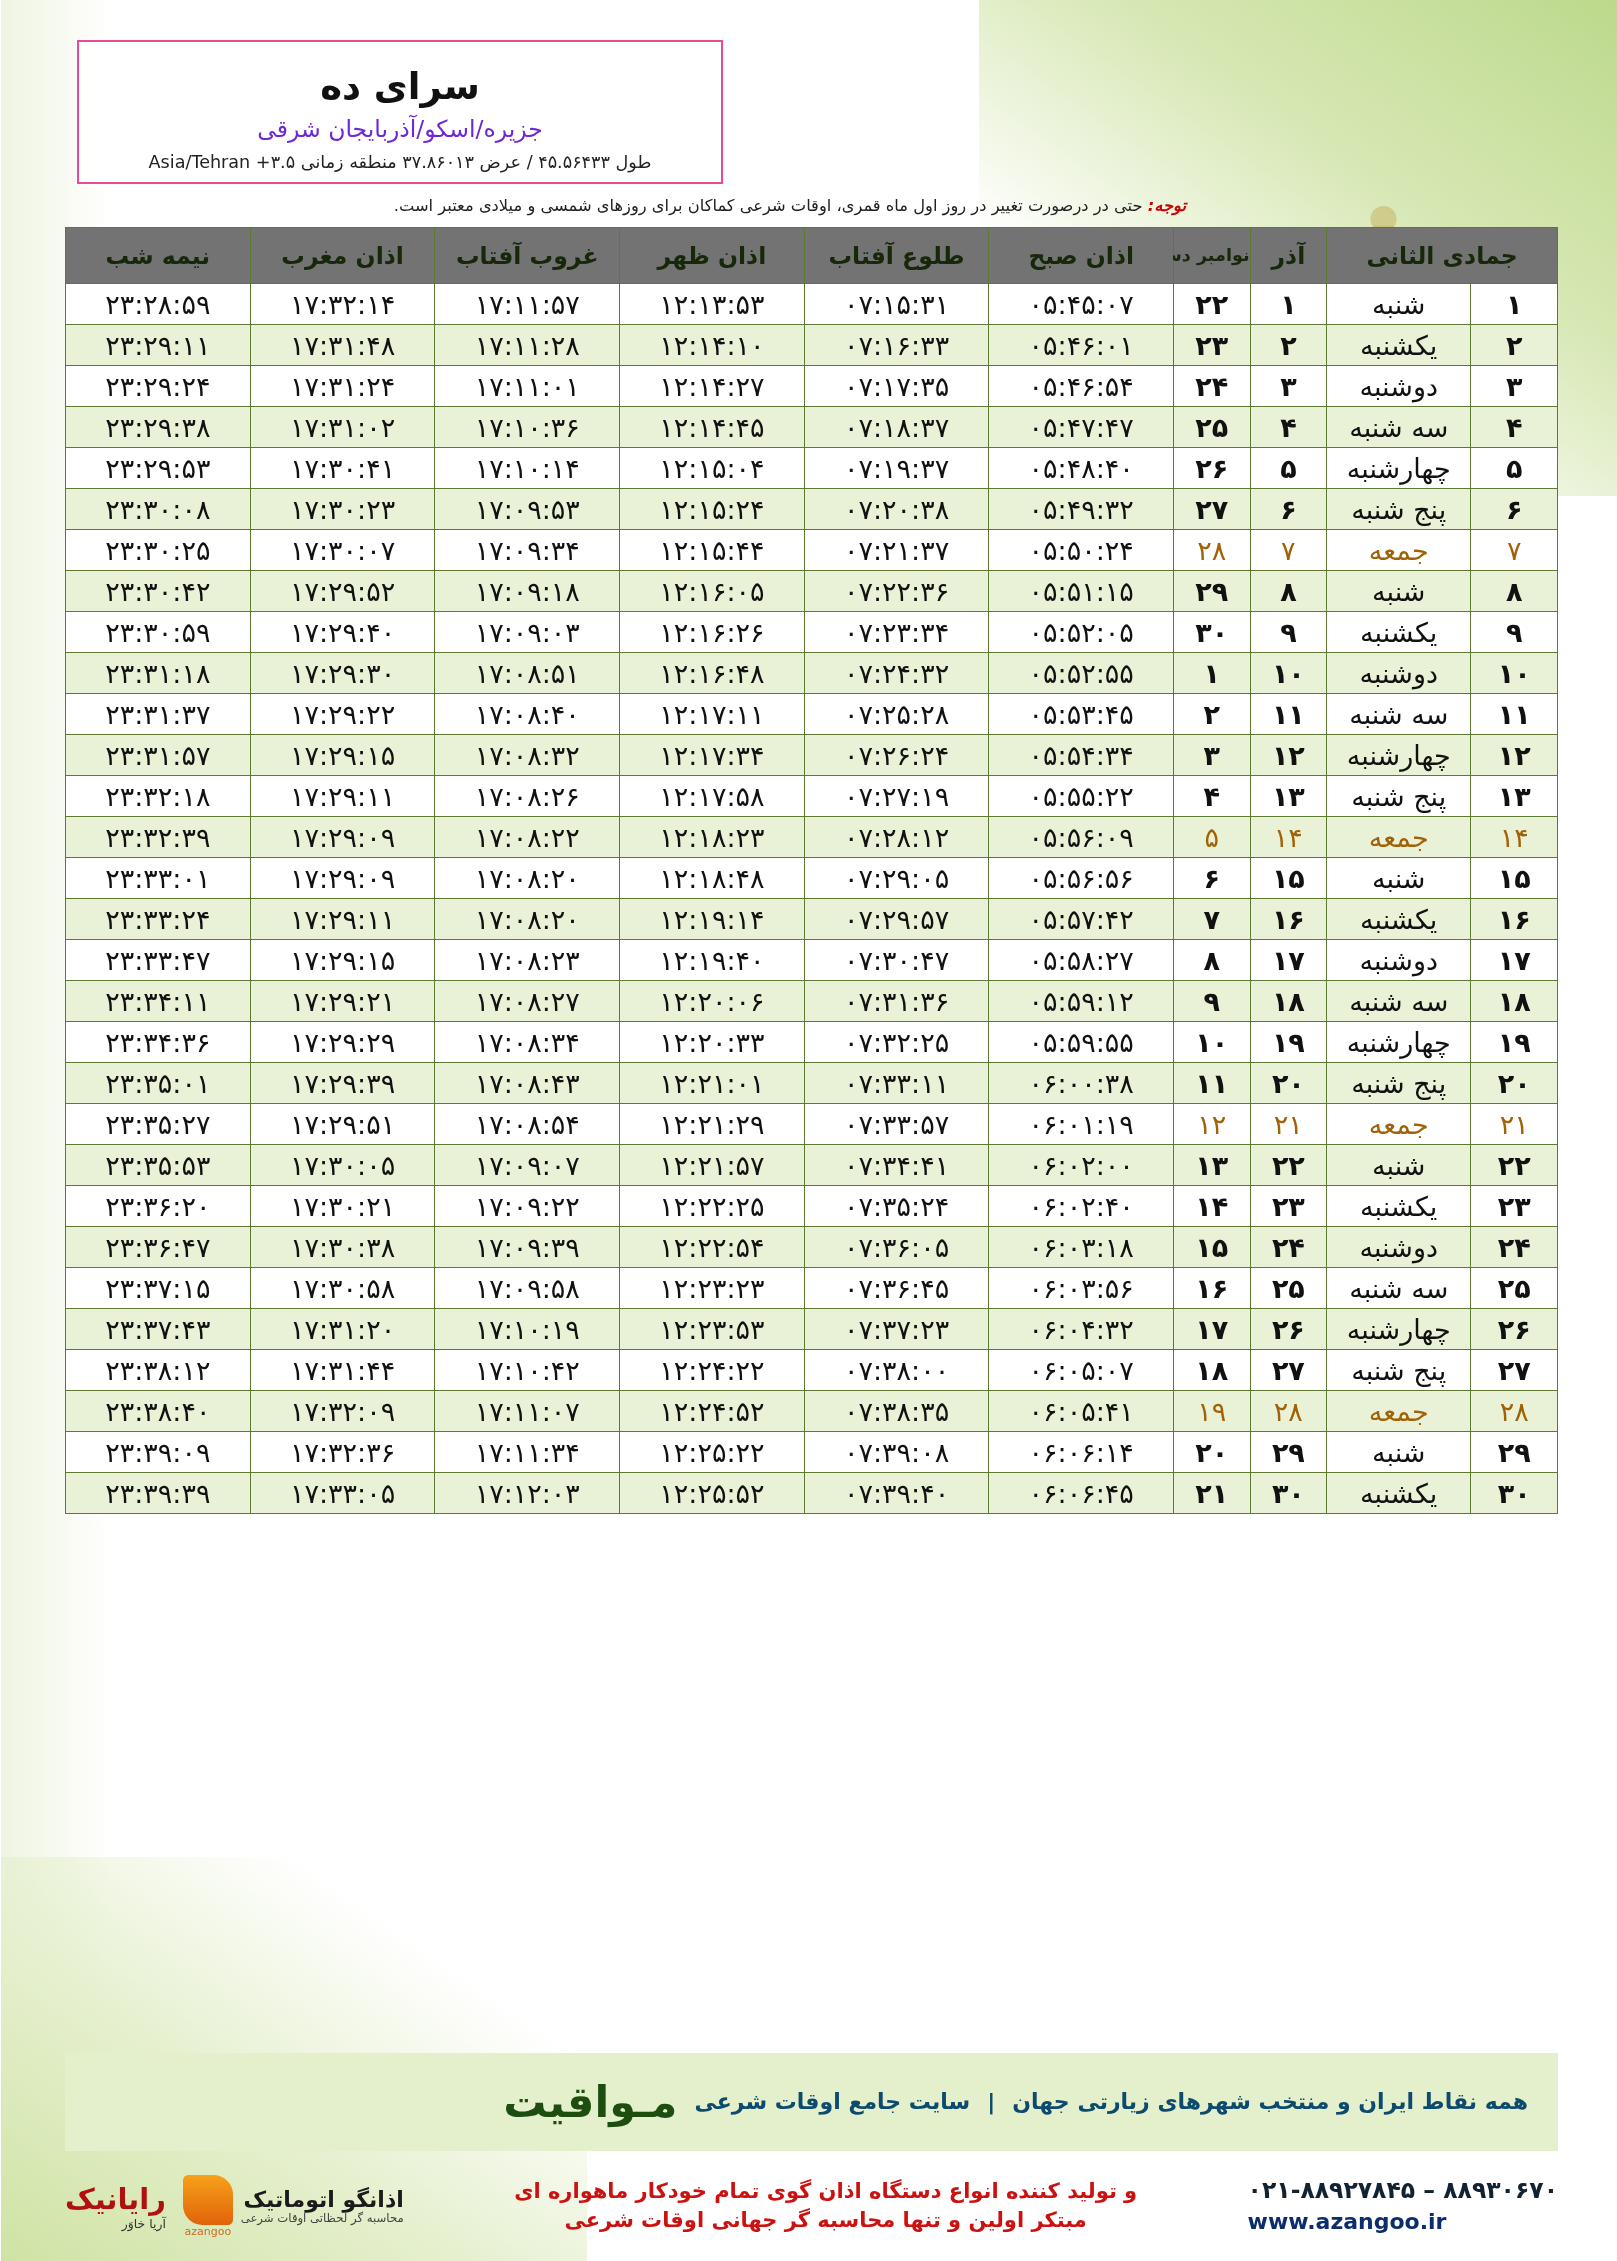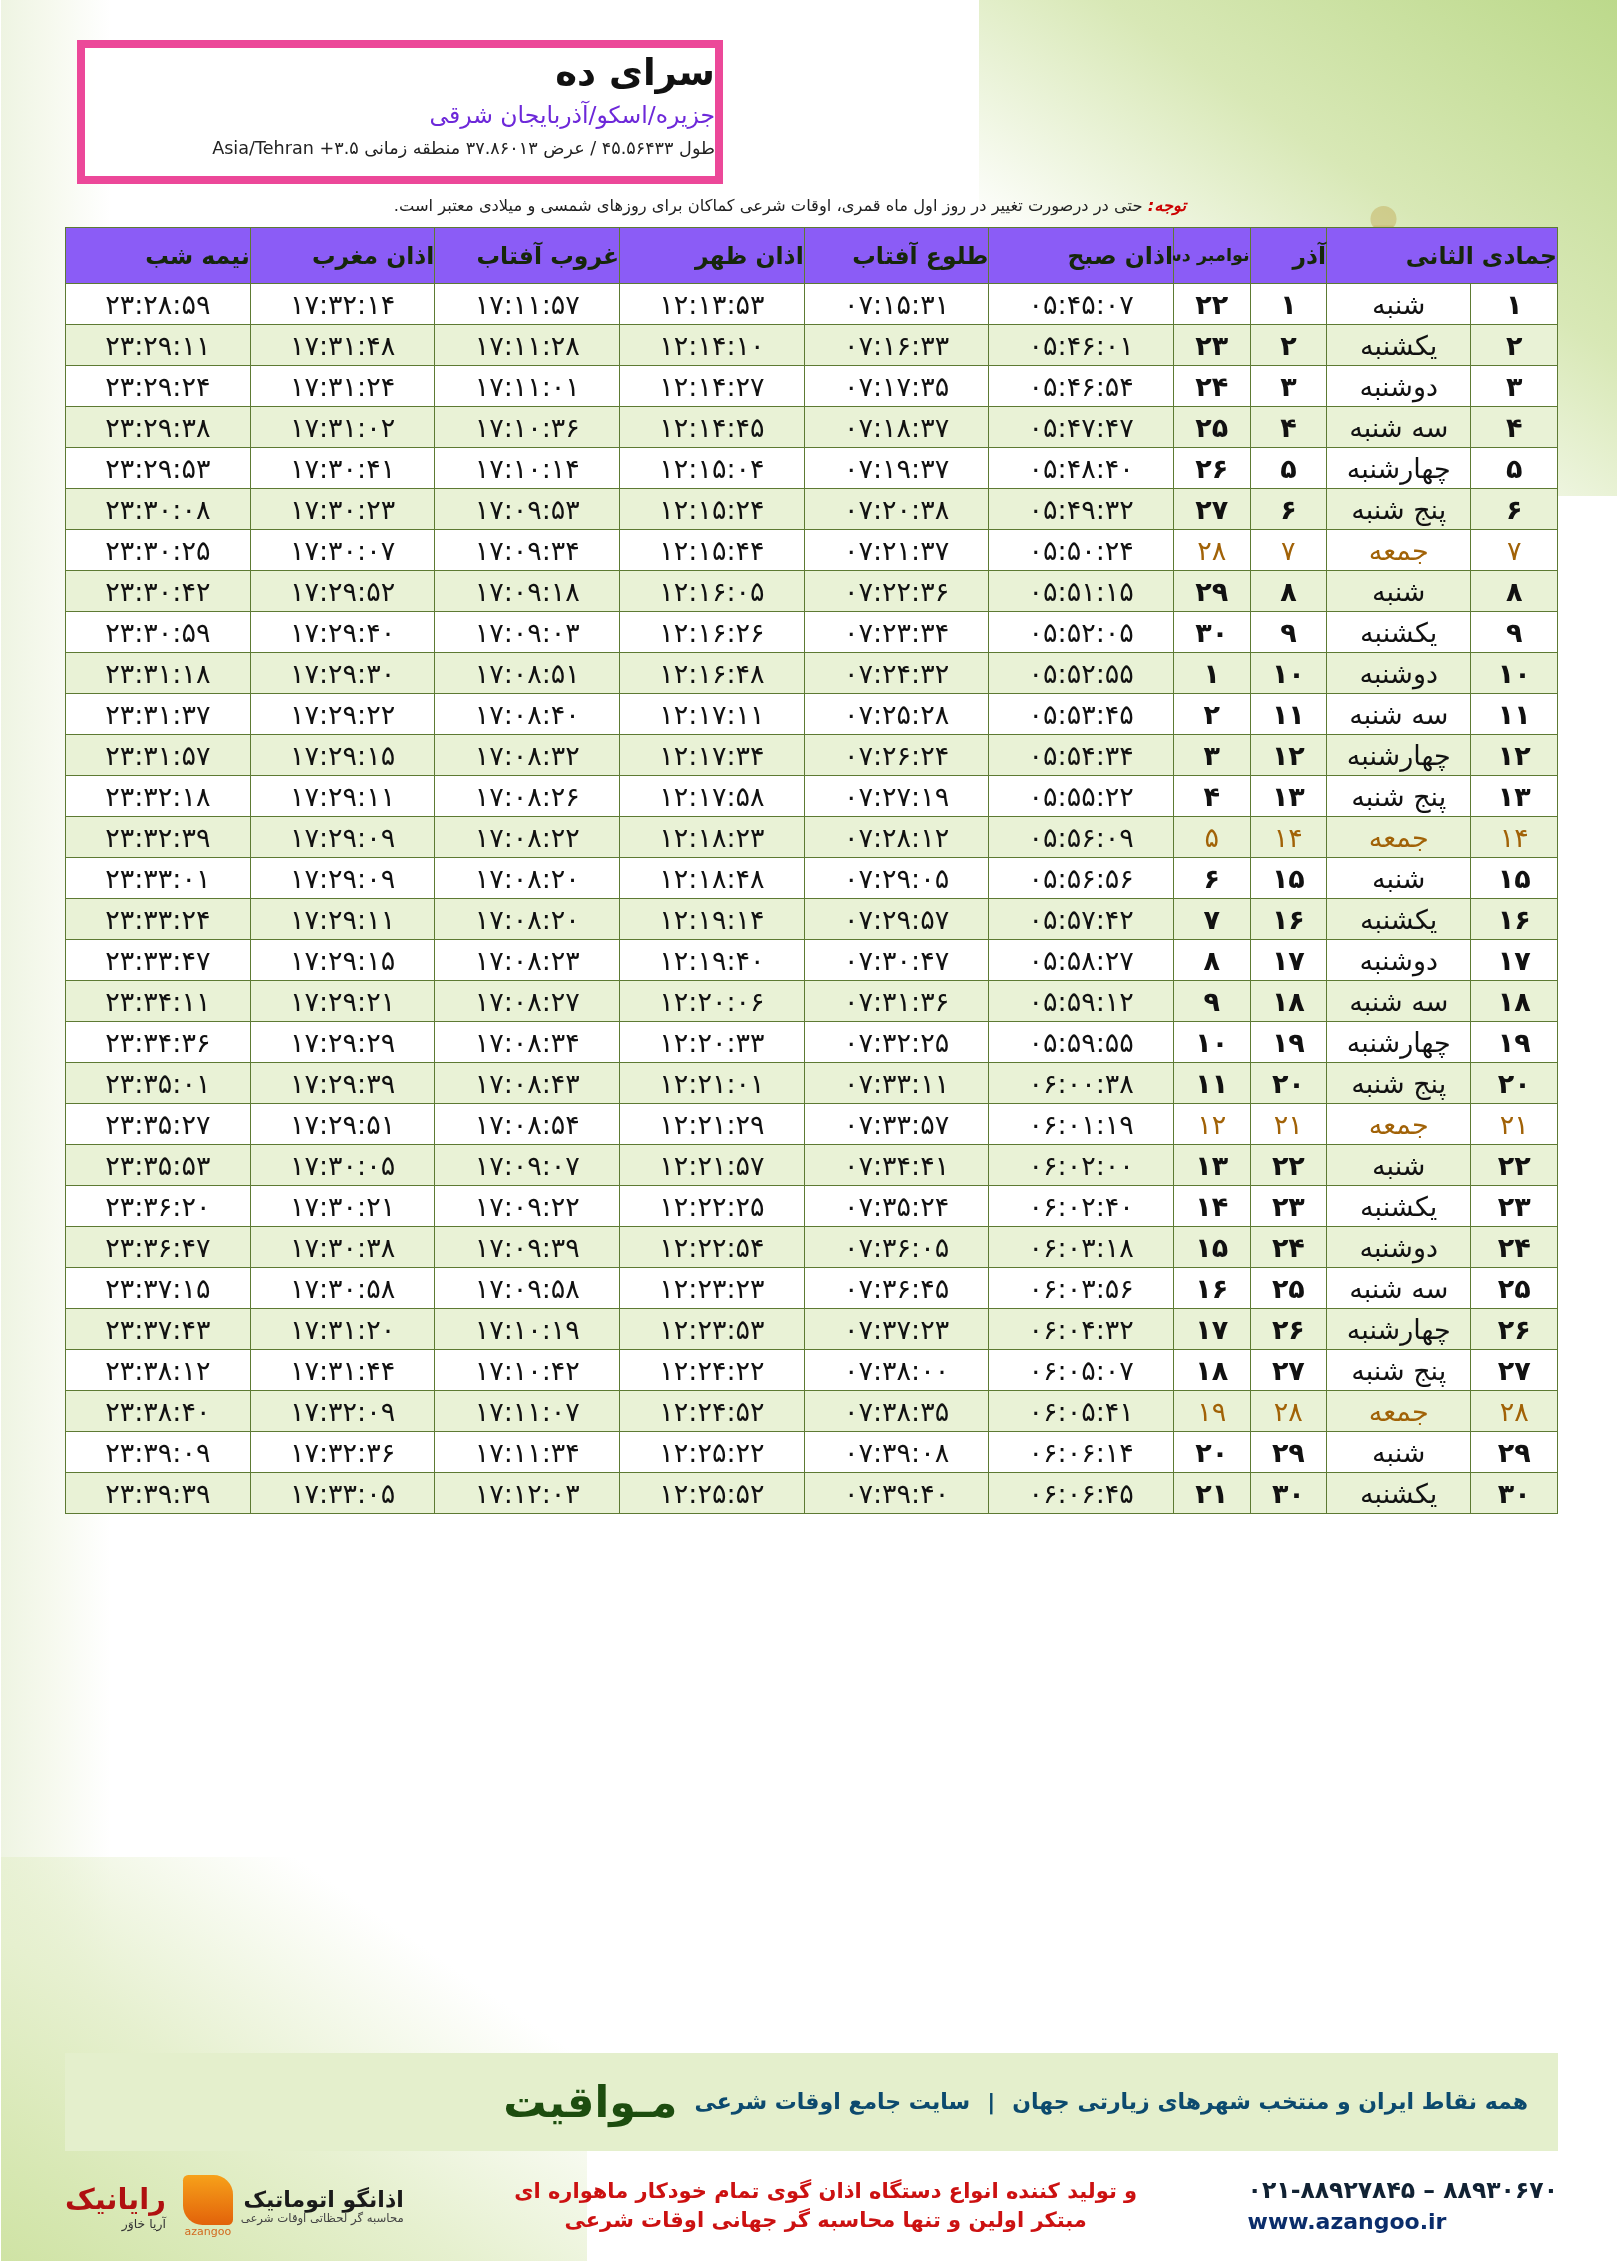--- a/index.html
+++ b/index.html
@@ -48,22 +48,22 @@
   }
   .title-sub {
     font-size: 26px; font-weight: bold; color: #2a2a2a; margin-top: 10.4px;
   }
   .title-dates {
     font-size: 21.5px; color: #333; margin-top: 9px;
   }
 
   .city-box {
     position: absolute; left: 77px; top: 40px; width: 646px; height: 144px;
-    border: 8px solid #ec4899; background: rgba(255,255,255,.82);
-    padding-top: 4px;
+    border: 2px solid #ec4899; background: rgba(255,255,255,.82);
+    text-align: center; padding-top: 24px;
   }
   .city-name { font-size: 37px; font-weight: bold; color: #111; line-height: 1.15; }
   .city-region { font-size: 23.5px; color: #6d28d9; margin-top: 6px; }
   .city-coords { font-size: 17.6px; color: #222; margin-top: 9px; }
 
   .notice {
     position: absolute; left: 77px; top: 196px; width: 1109px;
     text-align: right; font-size: 16.3px; color: #222;
   }
   .notice b { color: #cc0000; font-style: italic; }
@@ -79,27 +79,26 @@
   }
   table.prayer th, table.prayer td {
     border: 1.3px solid #5d7a33;
     text-align: center;
     font-size: 27px;
     height: 41px;
     padding: 0;
     white-space: nowrap;
   }
   table.prayer thead th {
-    background: #8b5cf6;
+    background: #737373;
     color: #16270a;
     font-weight: bold;
     font-size: 23.5px;
     height: 56px;
     position: relative;
-    text-align: right;
   }
   tbody tr:nth-child(odd) td { background: #ffffff; }
   tbody tr:nth-child(even) td { background: #e9f2d6; }
   td.num, td.day, td.greg, td.hej { font-weight: bold; }
   td.num { font-size: 29px; }
   tr.friday td { color: #a16207; font-weight: normal; }
   tr.friday td.time { color: #111; font-weight: normal; }
   td.time { font-size: 27px; letter-spacing: 0.3px; }
   td.daycol { font-size: 21.5px; }
   

